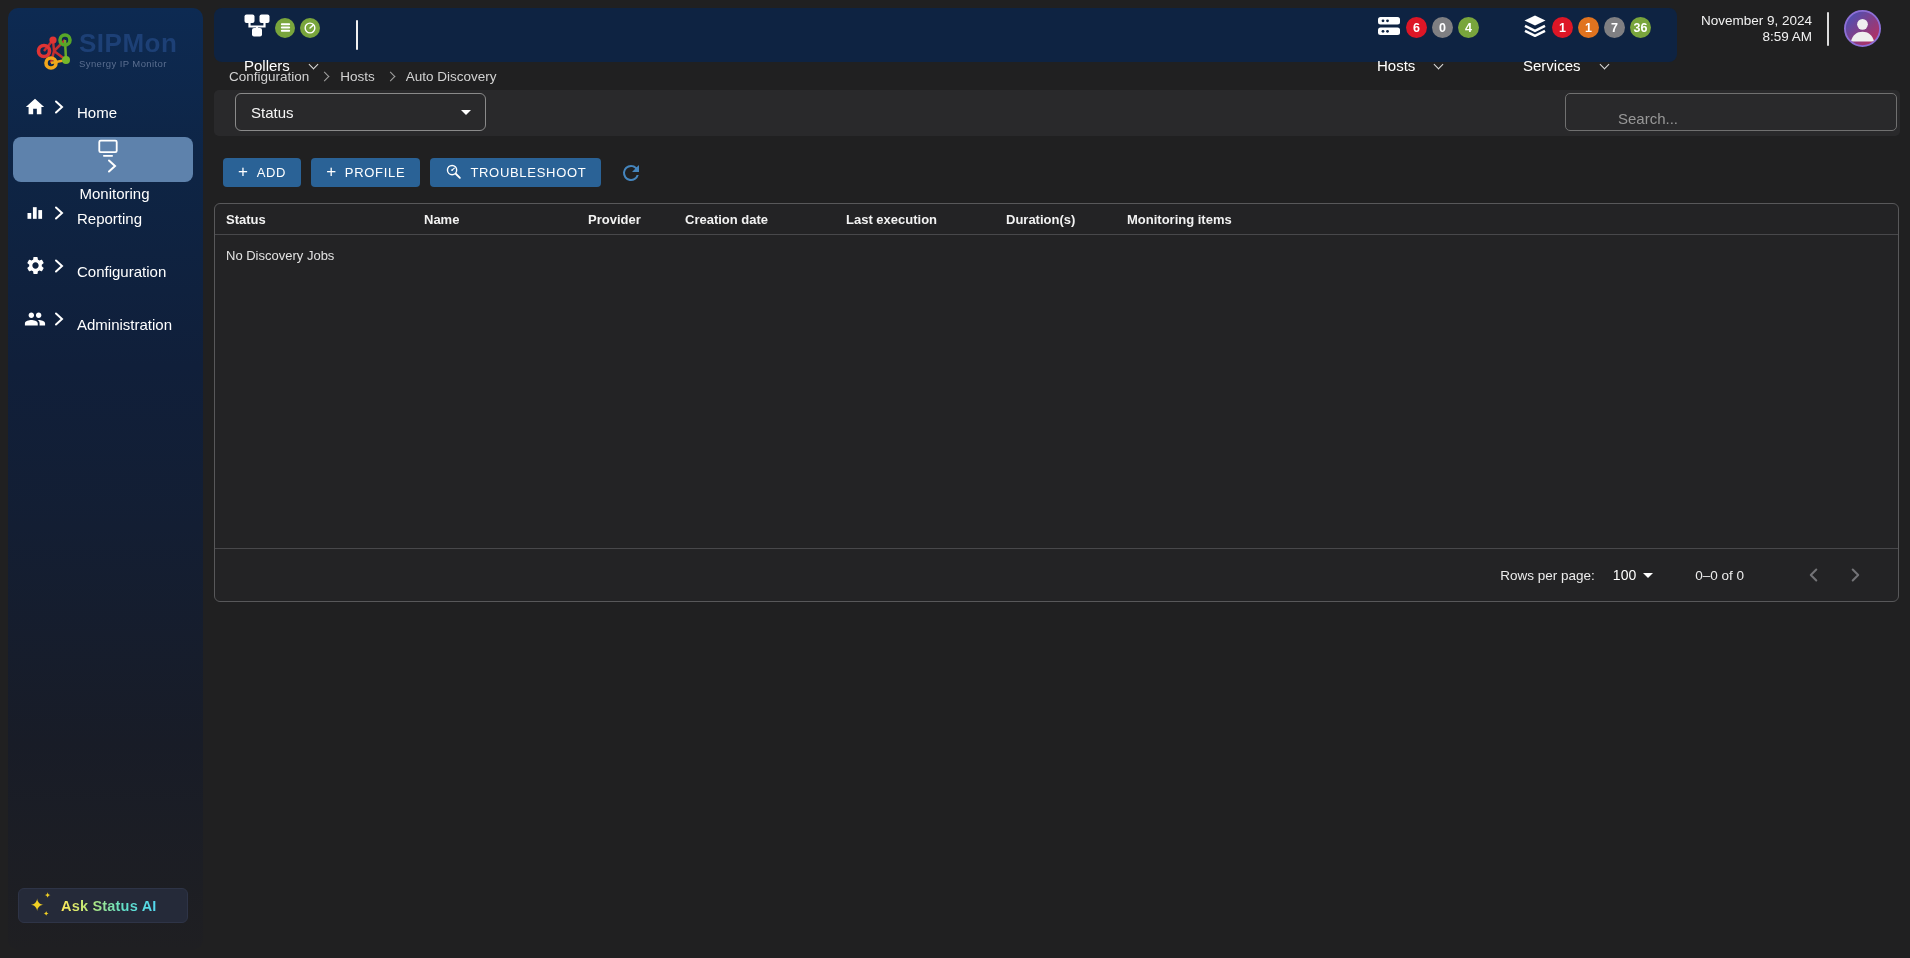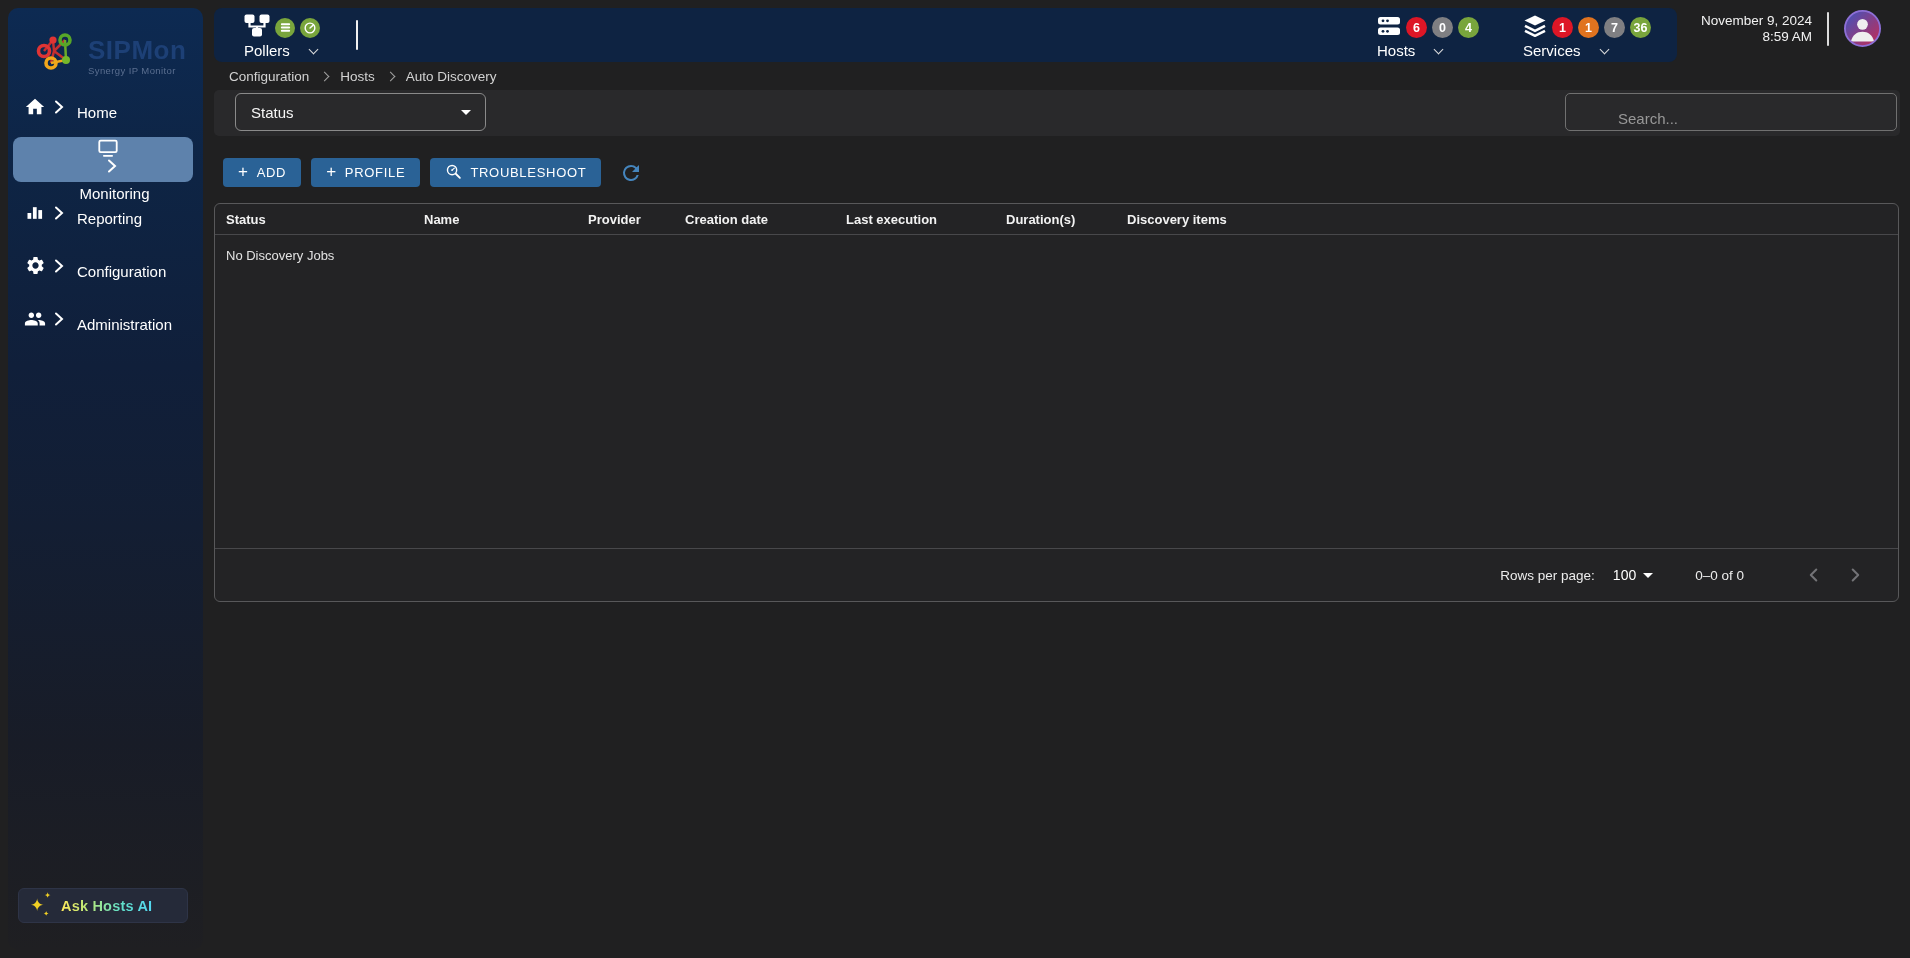--- a/index.html
+++ b/index.html
@@ -6,21 +6,21 @@
   body {
     width:1910px; height:958px; position:relative; overflow:hidden;
     background:#202021; font-family:"Liberation Sans","DejaVu Sans",sans-serif;
   }
   
   .sidebar {
     position:absolute; left:8px; top:8px; width:195px; height:942px;
     border-radius:10px;
     background:linear-gradient(180deg,#0d2a52 0%,#0e2444 18%,#101f3a 38%,#131e33 55%,#181c27 78%,#1f1f22 100%);
   }
-  .logo-wrap { position:absolute; top:22px; left:27px; display:flex; align-items:flex-end; gap:13px; }
+  .logo-wrap { position:absolute; top:22px; left:27px; display:flex; align-items:flex-start; gap:4px; }
   .logo-name { font-size:26px; font-weight:bold; color:#1d4076; line-height:1; letter-spacing:.5px; }
   .logo-tagline { font-size:9.5px; color:#5a6e8f; margin-top:2px; letter-spacing:.4px; }
   .nav { position:absolute; top:76px; left:5px; right:10px; }
   .nav-item { height:45px; margin-bottom:8px; display:flex; align-items:center; padding-left:10px; border-radius:8px; cursor:pointer; }
   .nav-item.active { background:#5e82ac;flex-direction:column; }
   .nav-icon { width:24px; height:24px; display:flex; align-items:center; justify-content:center; }
   .nav-chev { margin-left:7px; display:flex; align-items:center; }
   .nav-label { margin-left:13px; color:#fff; font-size:15px;margin-top:12px; }
   .ai-btn {
     position:absolute; left:10px; bottom:27px; width:170px; height:35px; border-radius:6px;
@@ -33,21 +33,21 @@
   .ai-label {
     font-size:14.5px; font-weight:bold;
     background:linear-gradient(90deg,#ffe95c 0%,#b8e87a 30%,#62e0c8 65%,#53d7f0 100%);
     -webkit-background-clip:text; background-clip:text; color:transparent; letter-spacing:.2px;
   }
   
   .header-panel { position:absolute; left:214px; top:8px; width:1463px; height:54px; background:#0e2342; border-radius:8px; }
   .hdr-group { position:absolute; top:8px; display:flex; flex-direction:column; align-items:flex-start; cursor:pointer; }
   .hg-pollers { left:30px; } .hg-hosts { left:1163px; } .hg-services { left:1309px; }
   .hdr-top { display:flex; align-items:center; gap:5px; height:23px; }
-  .hdr-label { display:flex; align-items:center; gap:20px; color:#fff; font-size:15px; margin-top:3px; }
+  .hdr-label { display:flex; align-items:center; gap:20px; color:#fff; font-size:15px; margin-top:18px; }
   .caret-down { width:6px; height:6px; border-right:1.7px solid #ddd; border-bottom:1.7px solid #ddd; transform:rotate(45deg); margin-bottom:3px; display:inline-block; }
   .badge { min-width:21px; height:21px; padding:0 2px; border-radius:11px; color:#fff; font-size:12.5px; font-weight:bold; display:flex; align-items:center; justify-content:center; box-sizing:border-box; }
   .b-red { background:#dd1626; } .b-gray { background:#7f7f82; } .b-green { background:#79a53c; } .b-orange { background:#e0731f; }
   .mini-chip { width:20px; height:20px; border-radius:50%; background:#79a53c; display:flex; align-items:center; justify-content:center; }
   .hdr-divider { position:absolute; left:142px; top:12px; width:2px; height:30px; background:#f0f0f0; border-radius:1px; }
   .top-right { position:absolute; top:10px; right:29px; display:flex; align-items:center; gap:15px; }
   .date-block { text-align:right; color:#f2f2f2; font-size:13.5px; line-height:16px; }
   .tr-divider { width:2px; height:34px; background:#dcdcdc; border-radius:1px; }
   .avatar { width:37px; height:37px; cursor:pointer; }
   
@@ -167,21 +167,21 @@
         <svg width="10" height="14" viewBox="0 0 10 14">
             <path d="M2 1.5 L8 7 L2 12.5" stroke="#fff" stroke-width="2" fill="none" stroke-linecap="round"></path>
           </svg>
       </span>
       <span class="nav-label">Administration</span>
     </div>
   </div>
 
   <div class="ai-btn">
     <span class="sparkle">✦<span class="s2">✦</span><span class="s3">✦</span></span>
-    <span class="ai-label">Ask Hosts AI</span>
+    <span class="ai-label">Ask Status AI</span>
   </div>
 </div>
 
 <div class="header-panel">
   <div class="hdr-group hg-pollers">
     <div class="hdr-top">
       <span>
         <svg width="26" height="23" viewBox="0 0 26 23">
           <rect x="0.5" y="0.5" width="10" height="8.5" rx="2" fill="#fff"></rect>
           <rect x="15.5" y="0.5" width="10" height="8.5" rx="2" fill="#fff"></rect>
@@ -323,21 +323,21 @@
 </div>
 
 <div class="table-card">
   <div class="thead">
     <span class="th">Status</span>
     <span class="th">Name</span>
     <span class="th">Provider</span>
     <span class="th">Creation date</span>
     <span class="th">Last execution</span>
     <span class="th">Duration(s)</span>
-    <span class="th">Discovery items</span>
+    <span class="th">Monitoring items</span>
   </div>
   <div class="tbody">
     <div class="empty-msg">No Discovery Jobs</div>
   </div>
   <div class="tfoot">
     <span class="rpp-label">Rows per page:</span>
     <span class="rpp-value">
       <span>100</span>
       <span class="tri-down"></span>
     </span>

